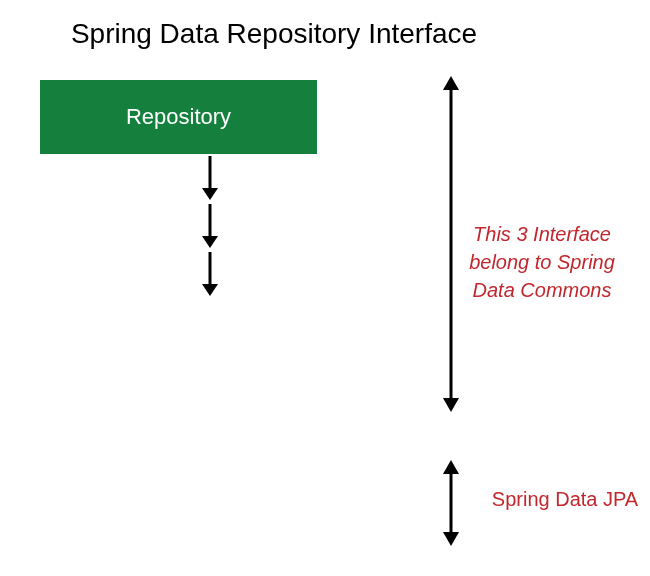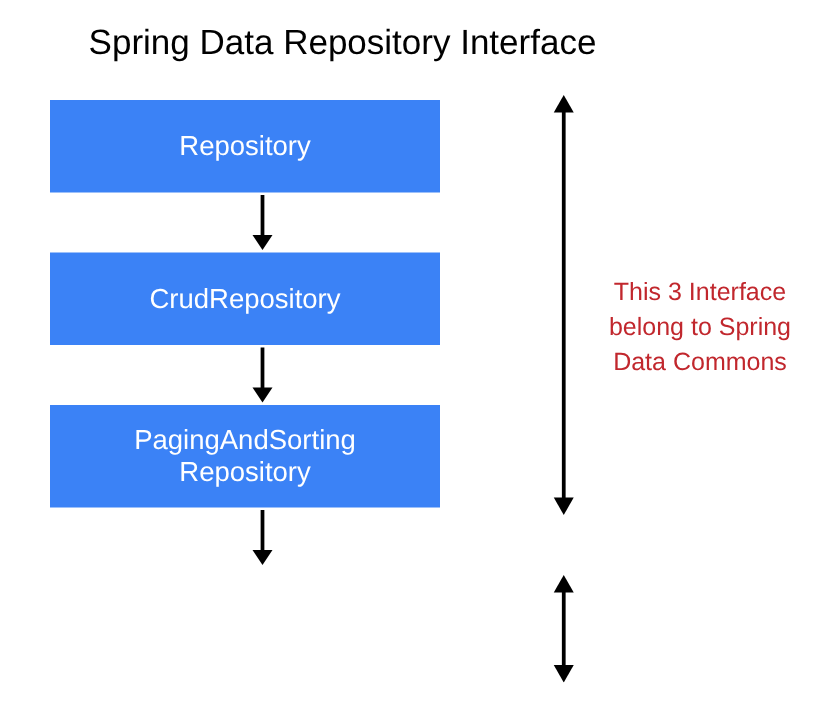--- a/index.html
+++ b/index.html
@@ -23,23 +23,23 @@
       padding-bottom: 10px;
       width: 420px;
       margin-left: 64px;
     }
     .diagram-container {
       position: relative;
       margin-left: 40px;
       margin-top: 20px;
     }
     .box {
-      width: 312px;
+      width: 277px;
       height: 74px;
-      background: #3b82f6;
+      background: #15803d;
       color: #fff;
       font-size: 22px;
       display: flex;
       align-items: center;
       justify-content: center;
       text-align: center;
       line-height: 1.2;
     }
     .box.tall {
       height: 82px;
@@ -66,23 +66,24 @@
       top: 380px;
     }
     .annotation {
       position: absolute;
       color: #c1272d;
       font-size: 20px;
       text-align: center;
       line-height: 1.4;
     }
     .annotation1 {
-      left: 430px;
+      left: 412px;
       top: 140px;
       width: 180px;
+      font-style: italic;
     }
     .annotation2 {
       left: 440px;
       top: 405px;
       width: 170px;
     }
   </style>
 </head>
 <body>
 
@@ -92,32 +93,28 @@
 
   <div class="box">Repository</div>
 
   <div class="down-arrow">
     <svg width="24" height="48">
       <line x1="12" y1="2" x2="12" y2="36" stroke="#000" stroke-width="3"></line>
       <polygon points="12,46 4,34 20,34" fill="#000"></polygon>
     </svg>
   </div>
 
-  <div class="box">CrudRepository</div>
 
   <div class="down-arrow">
     <svg width="24" height="48">
       <line x1="12" y1="2" x2="12" y2="36" stroke="#000" stroke-width="3"></line>
       <polygon points="12,46 4,34 20,34" fill="#000"></polygon>
     </svg>
   </div>
 
-  <div class="box tall">
-    <span style="white-space: pre-line; padding: 0 20px;">PagingAndSorting Repository</span>
-  </div>
 
   <div class="down-arrow">
     <svg width="24" height="48">
       <line x1="12" y1="2" x2="12" y2="36" stroke="#000" stroke-width="3"></line>
       <polygon points="12,46 4,34 20,34" fill="#000"></polygon>
     </svg>
   </div>
 
 
   <div class="bracket-arrow bracket1">
@@ -131,14 +128,15 @@
   <div class="bracket-arrow bracket2">
     <svg width="26" height="86">
       <polygon points="13,0 5,14 21,14" fill="#000"></polygon>
       <line x1="13" y1="12" x2="13" y2="74" stroke="#000" stroke-width="3"></line>
       <polygon points="13,86 5,72 21,72" fill="#000"></polygon>
     </svg>
   </div>
 
   <div class="annotation annotation1">This 3 Interface belong to Spring Data Commons</div>
 
+  <div class="annotation annotation2">Spring Data JPA</div>
 
 </div>
 
 </body></html>

